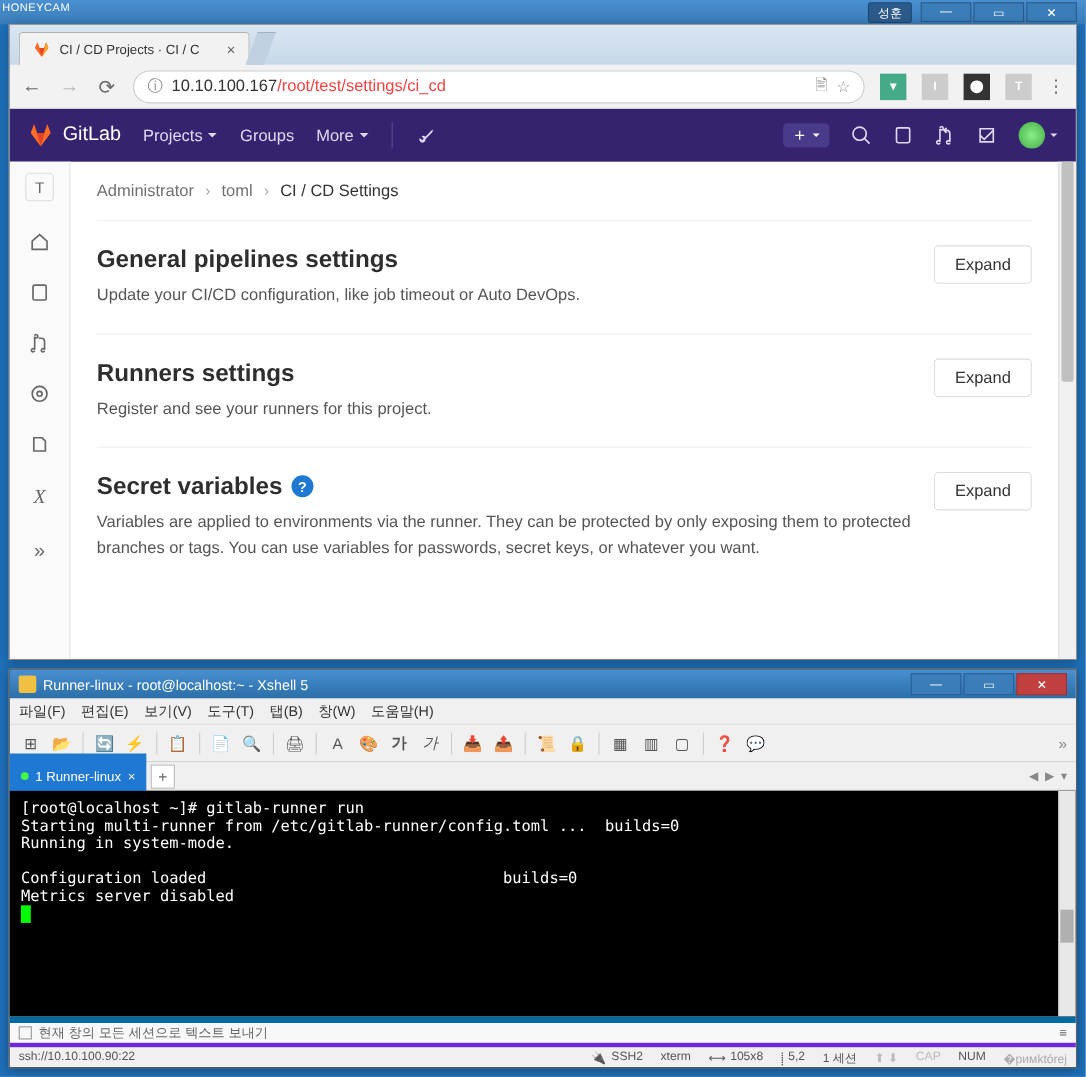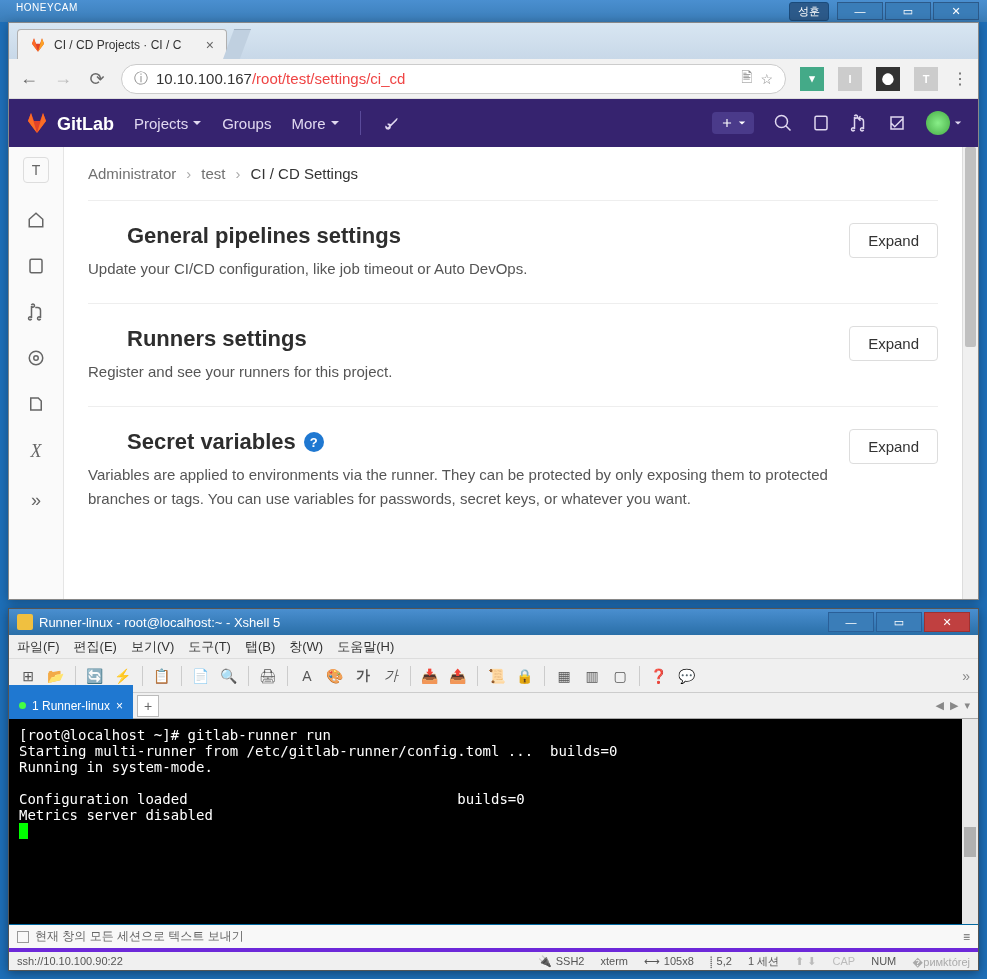--- a/index.html
+++ b/index.html
@@ -1,19 +1,19 @@
 <!DOCTYPE html>
 <html><head>
 <meta charset="utf-8">
 <style>
 * { margin: 0; padding: 0; box-sizing: border-box; }
 body { font-family: -apple-system, "Segoe UI", Helvetica, Arial, sans-serif; font-size: 14px; background: #1e6fb8; width: 987px; height: 979px; overflow: hidden; position: relative; }
 
 
-.watermark { position: absolute; top: 2px; left: 16px; color: #fff; font-size: 10px; font-family: Arial; letter-spacing: 0.5px; z-index: 1000; }
+.watermark { position: absolute; top: 2px; left: 2px; color: #fff; font-size: 10px; font-family: Arial; letter-spacing: 0.5px; z-index: 1000; }
 
 
 .win-titlebar { height: 22px; background: linear-gradient(#4a8fd0, #3a7db8); display: flex; justify-content: flex-end; align-items: center; padding-right: 8px; }
 .win-badge { background: #2c5a8a; color: #fff; font-size: 11px; padding: 1px 8px; border-radius: 3px; margin-right: 8px; border: 1px solid #1a4a7a; }
 .win-btns { display: flex; gap: 2px; }
 .win-btn { width: 46px; height: 18px; background: #3a7db8; border: 1px solid #2c5a8a; display: flex; align-items: center; justify-content: center; color: #fff; font-size: 11px; }
 
 
 .chrome-window { position: absolute; top: 22px; left: 8px; right: 8px; height: 578px; background: #fff; border: 1px solid #888; box-shadow: 0 2px 10px rgba(0,0,0,0.3); }
 
@@ -33,21 +33,21 @@
 .addr-info { color: #888; font-size: 14px; }
 .addr-text { flex: 1; font-size: 15px; color: #333; }
 .addr-text .muted { color: #ef4444; }
 .ext-icon { width: 24px; height: 24px; background: #ccc; display: inline-flex; align-items: center; justify-content: center; font-size: 11px; color: #fff; font-weight: bold; }
 .ext-icon.green { background: #4a8; }
 .ext-icon.dark { background: #333; }
 .menu-dots { color: #666; font-size: 16px; }
 
 
 .gl-nav { height: 48px; background: #36236f; display: flex; align-items: center; padding: 0 16px; color: #fff; gap: 20px; }
-.gl-logo { display: flex; align-items: flex-end; gap: 8px; font-size: 18px; font-weight: 700; }
+.gl-logo { display: flex; align-items: flex-start; gap: 8px; font-size: 18px; font-weight: 400; }
 .gl-logo svg { width: 24px; height: 24px; }
 .gl-nav-item { color: #e0d8f0; font-size: 15px; display: flex; align-items: center; gap: 4px; }
 .gl-spacer { flex: 1; }
 .gl-icon-btn { color: #e0d8f0; display: flex; align-items: center; }
 .gl-plus { background: #4a3a8a; padding: 4px 8px; border-radius: 4px; display: flex; align-items: center; gap: 4px; }
 .gl-avatar { width: 24px; height: 24px; border-radius: 50%; background: radial-gradient(#8e8, #4a4); }
 
 
 .gl-body { display: flex; height: calc(100% - 124px); }
 .gl-sidebar { width: 55px; background: #fafafa; border-right: 1px solid #e5e5e5; display: flex; flex-direction: column; align-items: center; padding-top: 10px; gap: 28px; }
@@ -59,21 +59,21 @@
 
 
 .breadcrumb { display: flex; align-items: center; gap: 10px; color: #707070; font-size: 15px; padding: 6px 0 18px; }
 .breadcrumb .sep { color: #aaa; }
 .breadcrumb .active { color: #333; font-weight: 500; }
 
 
 .section { padding: 22px 0; border-top: 1px solid #eee; display: flex; gap: 20px; }
 .section:first-of-type { border-top: none; padding-top: 10px; }
 .section-body { flex: 1; }
-.section h2 { font-size: 22px; font-weight: 600; color: #2e2e2e; margin-bottom: 8px; display: flex; align-items: center; gap: 8px; margin-left: 39px; }
+.section h2 { font-size: 22px; font-weight: 600; color: #2e2e2e; margin-bottom: 8px; display: flex; align-items: center; gap: 8px; }
 .section p { color: #555; font-size: 15px; line-height: 1.6; }
 .expand-btn { background: #fff; border: 1px solid #ddd; border-radius: 4px; padding: 8px 18px; font-size: 15px; color: #333; height: fit-content; }
 .help-icon { width: 20px; height: 20px; background: #1f78d1; color: #fff; border-radius: 50%; display: inline-flex; align-items: center; justify-content: center; font-size: 13px; font-weight: bold; }
 
 
 .xshell-window { position: absolute; top: 608px; left: 8px; right: 8px; bottom: 8px; background: #f0f0f0; border: 1px solid #555; box-shadow: 0 2px 10px rgba(0,0,0,0.4); display: flex; flex-direction: column; }
 .xshell-title { height: 26px; background: linear-gradient(#4a8fd0, #2a6fa8); display: flex; align-items: center; padding: 0 8px; color: #fff; font-size: 13px; }
 .xshell-title-icon { width: 16px; height: 16px; background: #f0c040; border-radius: 2px; margin-right: 6px; }
 .xshell-title-text { flex: 1; }
 .xshell-winbtns { display: flex; gap: 2px; }
@@ -90,21 +90,21 @@
 .xshell-addtab { width: 22px; height: 22px; border: 1px solid #bbb; margin-left: 4px; background: #fff; display: flex; align-items: center; justify-content: center; font-size: 14px; color: #666; }
 .xshell-tabs-nav { margin-left: auto; display: flex; gap: 6px; padding-right: 8px; color: #888; font-size: 11px; }
 
 
 .terminal { flex: 1; background: #000; color: #fff; font-family: "Consolas", monospace; font-size: 14px; padding: 8px 10px; white-space: pre; overflow: hidden; position: relative; }
 .term-scroll { position: absolute; right: 0; top: 0; bottom: 0; width: 16px; background: #e8e8e8; }
 .term-thumb { position: absolute; left: 2px; right: 2px; top: 108px; height: 30px; background: #b0b0b0; }
 .cursor { display: inline-block; width: 9px; height: 16px; background: #0f0; vertical-align: text-bottom; }
 
 
-.compose-row { height: 24px; background: #f8f8f8; border-top: 1px solid #0369a1; display: flex; align-items: center; padding: 0 8px; font-size: 12px; color: #666; gap: 6px; }
+.compose-row { height: 24px; background: #f8f8f8; border-top: 6px solid #0369a1; display: flex; align-items: center; padding: 0 8px; font-size: 12px; color: #666; gap: 6px; }
 .compose-cb { width: 12px; height: 12px; border: 1px solid #999; }
 .compose-menu { margin-left: auto; }
 
 
 .statusbar { height: 22px; background: #f0f0f0; border-top: 4px solid #6d28d9; display: flex; align-items: center; padding: 0 8px; font-size: 11px; color: #555; gap: 16px; }
 .sb-item { display: flex; align-items: center; gap: 4px; }
 .sb-spacer { flex: 1; }
 
 svg { display: block; }
 </style>
@@ -251,21 +251,21 @@
           </svg>
       </div>
       <div class="gl-side-item" style="font-style:italic;font-family:serif">X</div>
       <div class="gl-side-item">»</div>
     </div>
 
     <div class="gl-content">
       <div class="breadcrumb">
         <span>Administrator</span>
         <span class="sep">›</span>
-        <span>test</span>
+        <span>toml</span>
         <span class="sep">›</span>
         <span class="active">CI / CD Settings</span>
       </div>
 
       <div class="section">
         <div class="section-body">
           <h2>General pipelines settings</h2>
           <p>Update your CI/CD configuration, like job timeout or Auto DevOps.</p>
         </div>
         <button class="expand-btn">Expand</button>

